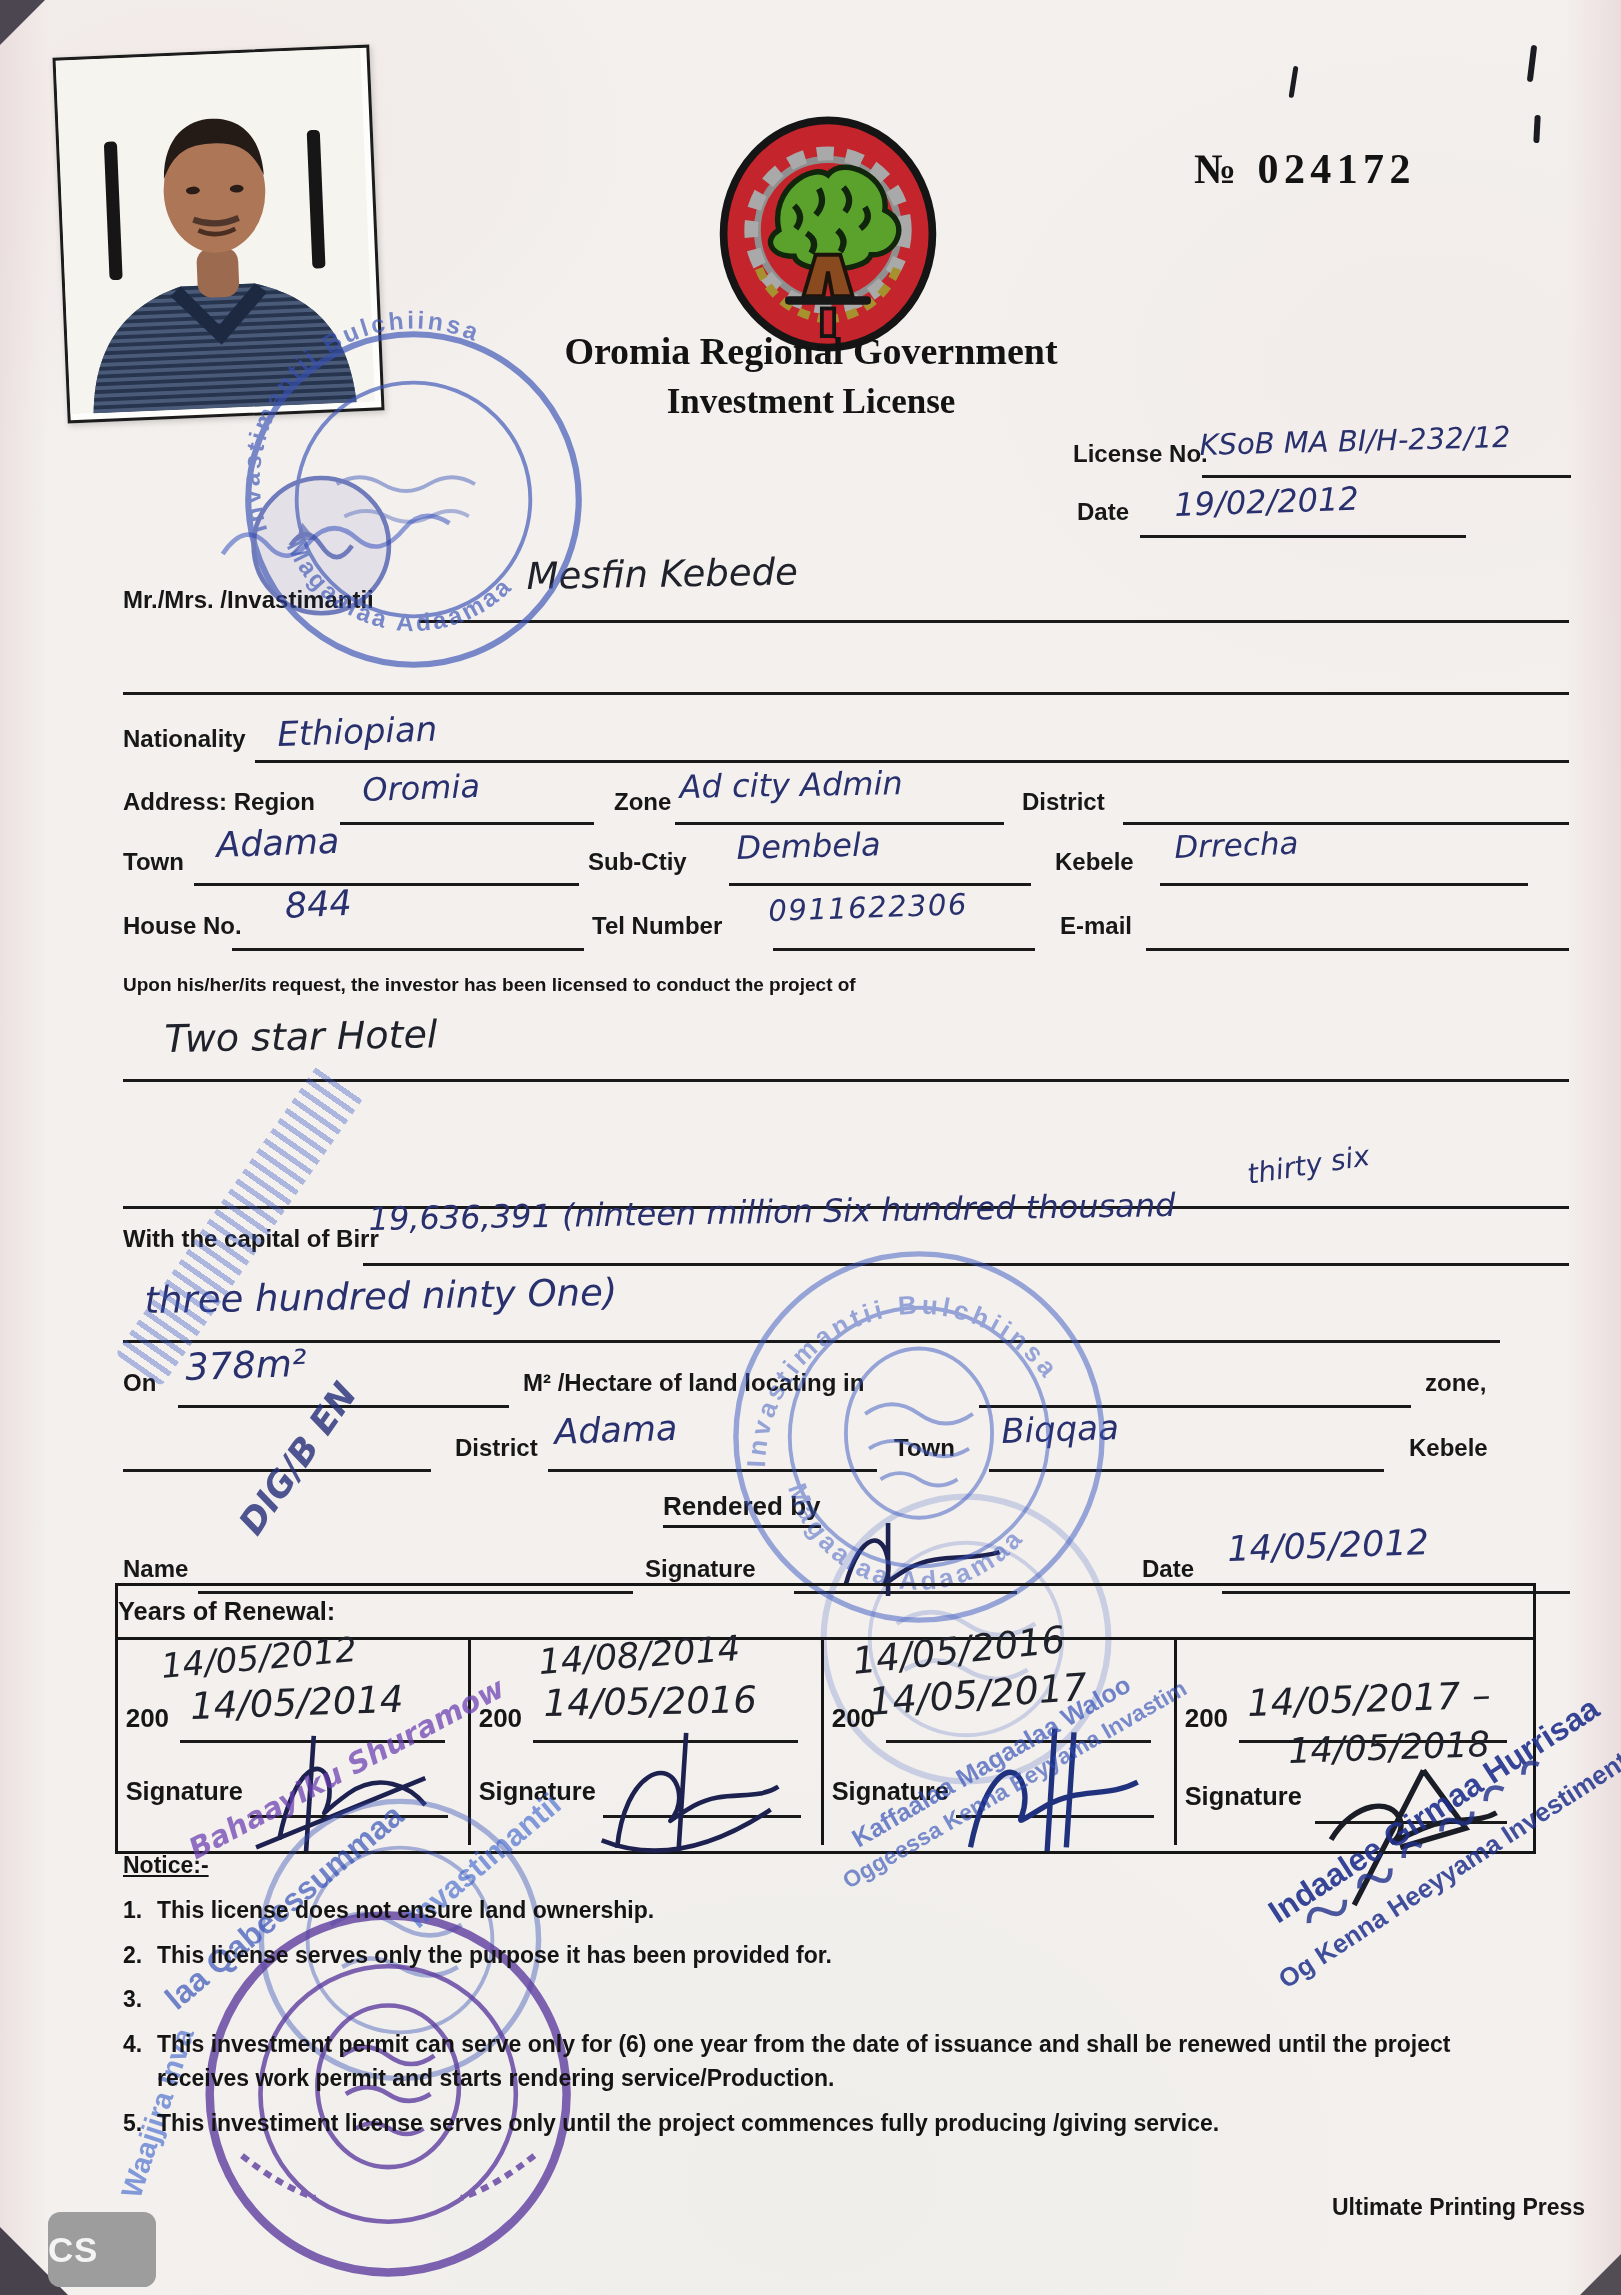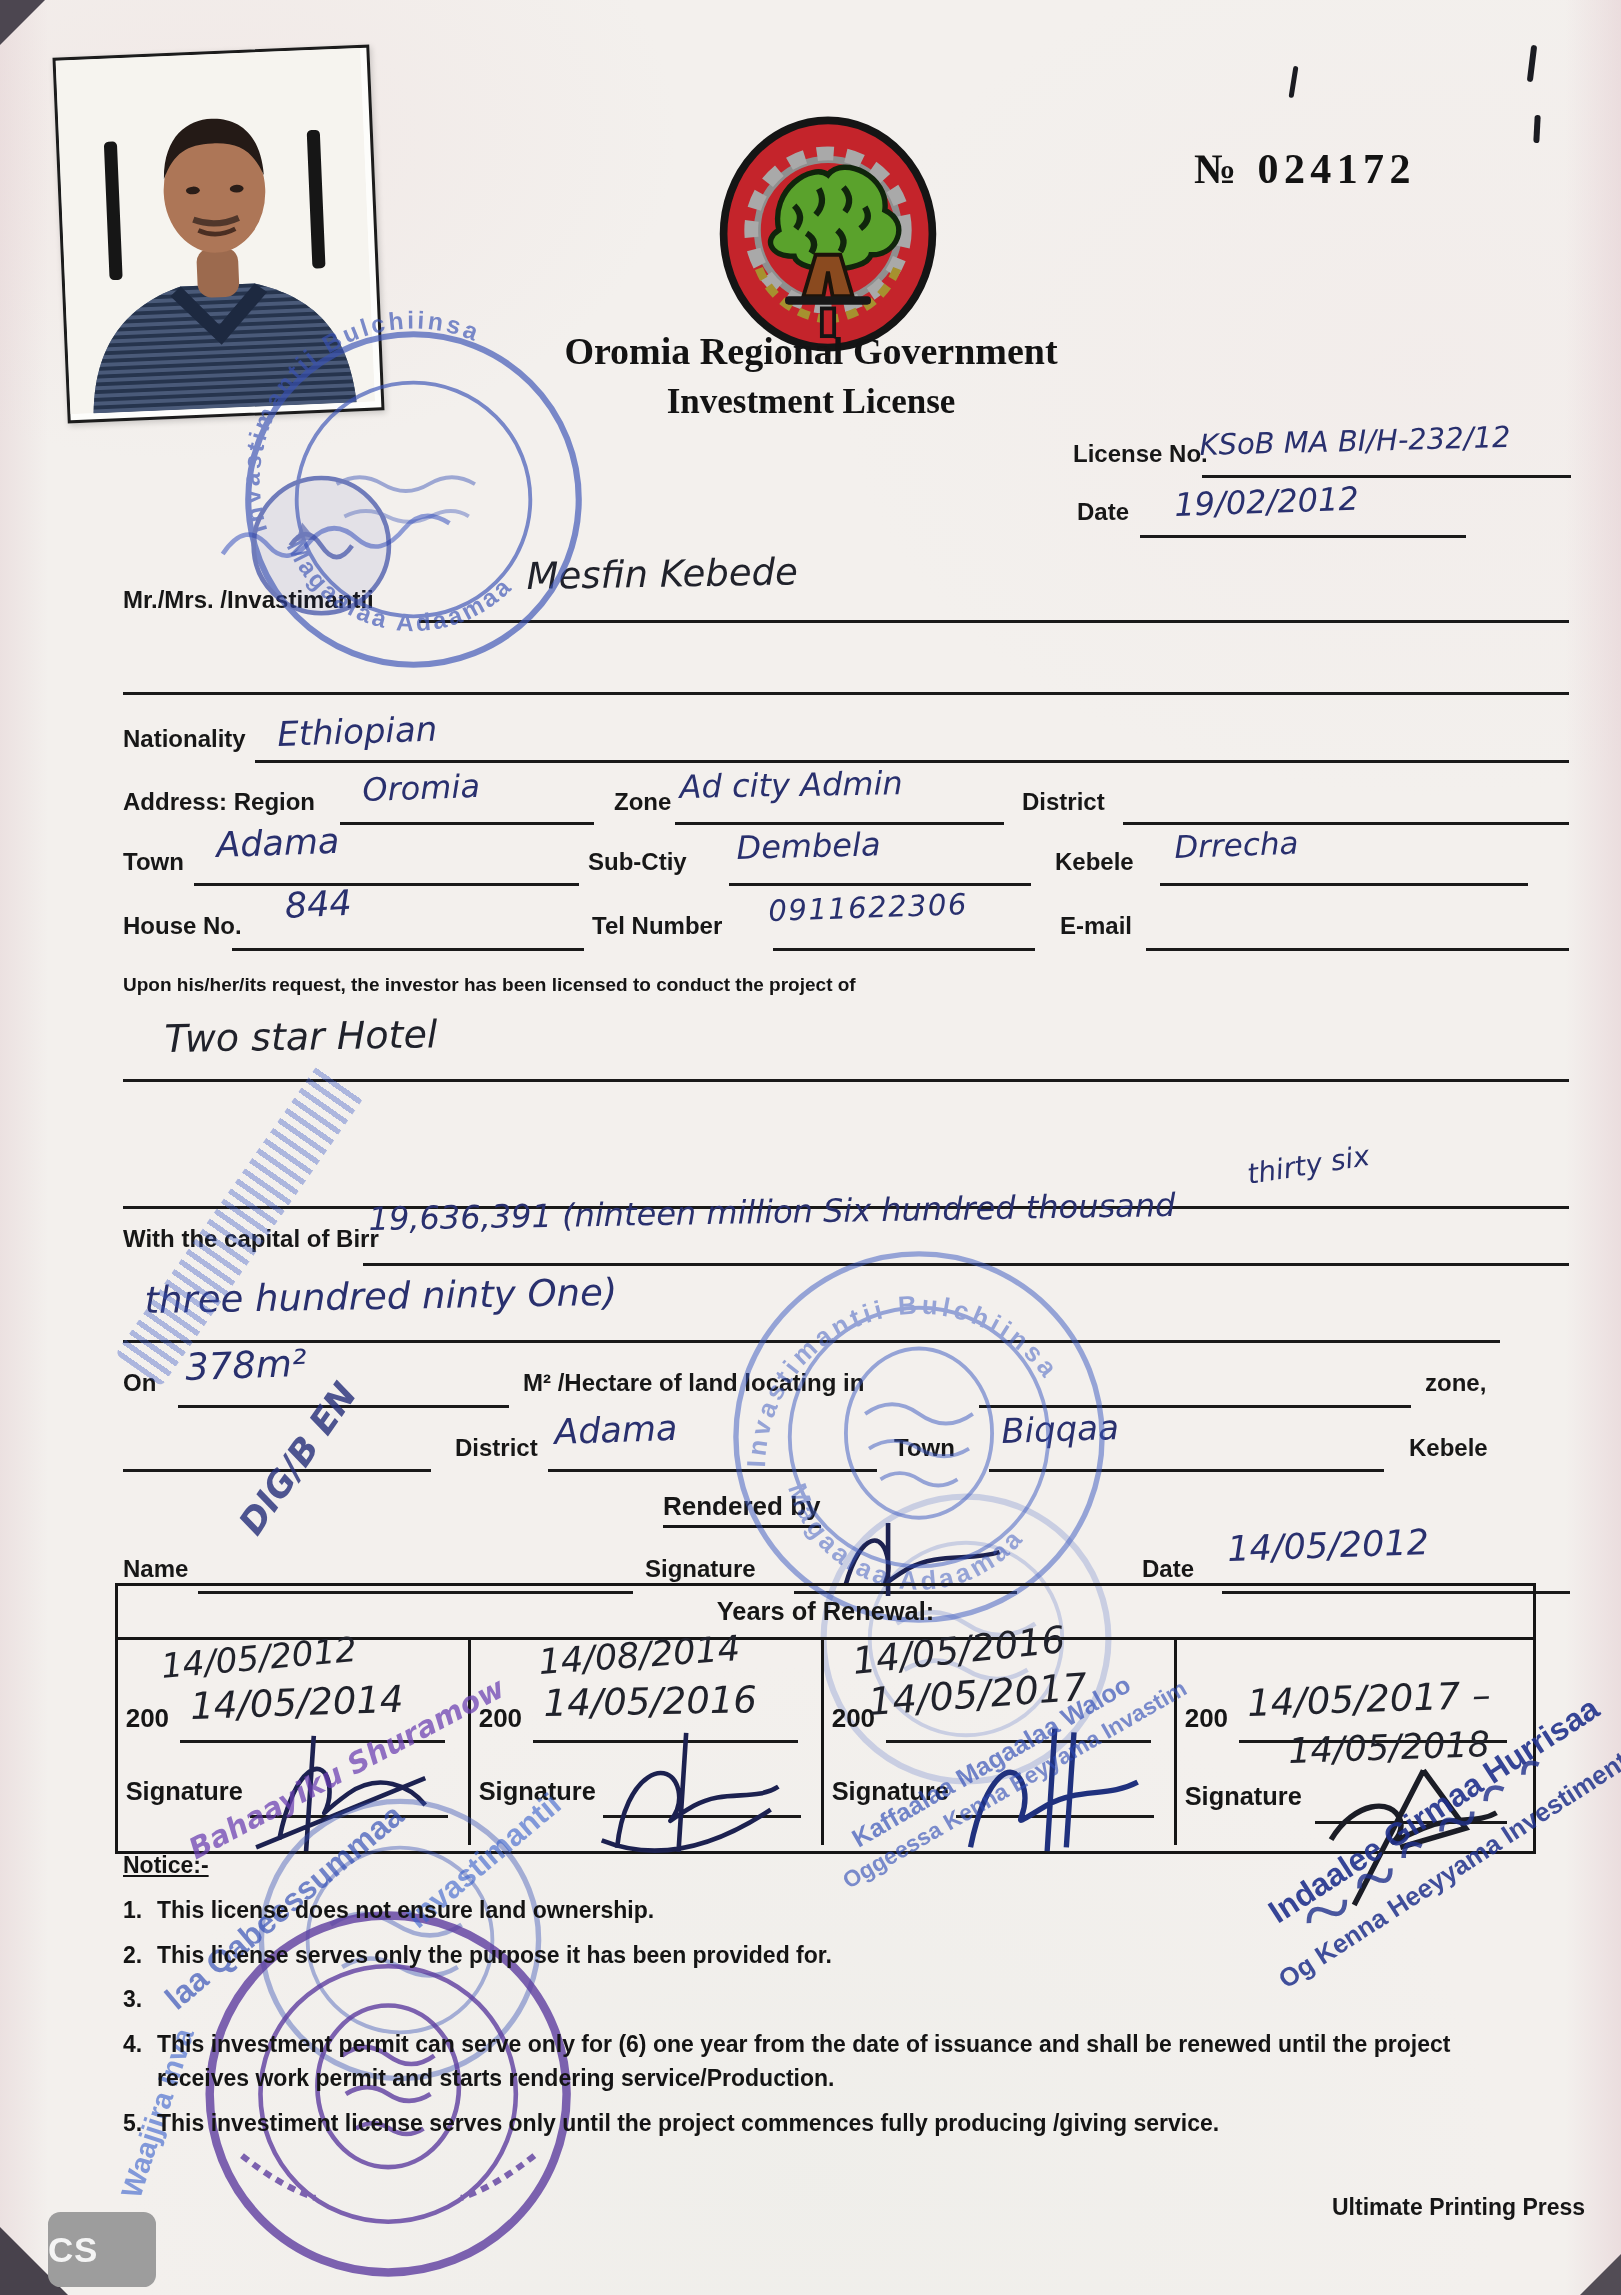--- a/index.html
+++ b/index.html
@@ -235,21 +235,21 @@
   <div class="abs" style="left:115px;top:1354px;width:354px;height:57px;transform:rotate(-55deg);transform-origin:left top;background:repeating-linear-gradient(90deg, rgba(58,88,197,.38) 0 5.4px, rgba(58,88,197,0) 5.4px 12.3px);border-radius:6.2px;"></div>
   <span class="hw stamp-diag" style="left:231px;top:1519px;font-size:35px;color:rgba(35,45,120,.8);transform:rotate(-55deg);">DIG/B EN</span>
 
   <svg class="abs" style="left:812px;top:1485px;opacity:.22;" width="308" height="308" viewBox="0 0 400 400">
     <circle cx="200" cy="200" r="185" fill="none" stroke="#3a58c0" stroke-width="8"></circle>
     <circle cx="200" cy="200" r="125" fill="none" stroke="#3a58c0" stroke-width="5"></circle>
     <path d="M110 180 q45 -30 90 0 t90 0 M120 240 q40 -24 80 0 t80 0" stroke="#3a58c0" stroke-width="6" fill="none"></path>
   </svg>
 
   <div class="abs" style="left:115px;top:1583px;width:1415px;height:265px;border:3.1px solid #161616;">
-    <div style="height:51px;border-bottom:3.1px solid #161616;display:flex;align-items:center;justify-content:center;">
+    <div style="height:51px;border-bottom:3.1px solid #161616;display:flex;align-items:center;justify-content:flex-start;">
       <span style="font-weight:bold;font-size:25.4px;color:#161616;">Years of Renewal:</span>
     </div>
     <div style="display:flex;height:205px;">
 
       <div class="cell" style="width:350px;">
         <span class="hw ink-black" style="left:45px;top:6.2px;font-size:34px;transform:rotate(-5deg);">14/05/2012</span>
         <span class="c200" style="left:7.7px;top:63px;">200</span>
         <div class="ul" style="left:62px;top:100px;width:265px;"></div>
         <span class="hw ink-black" style="left:73px;top:45px;font-size:37px;transform:rotate(-2deg);">14/05/2014</span>
         <span class="csig" style="left:7.7px;top:137px;">Signature</span>

